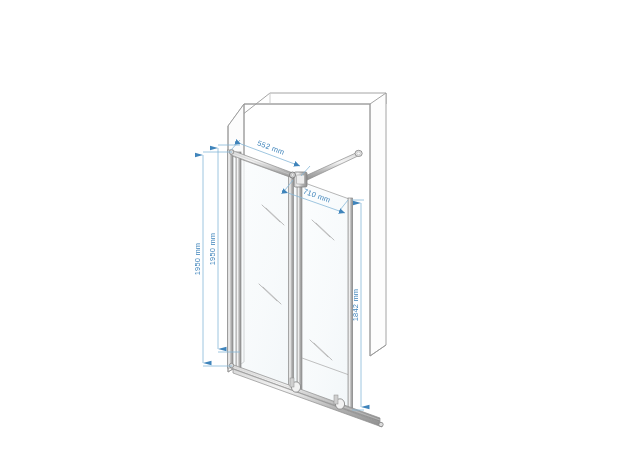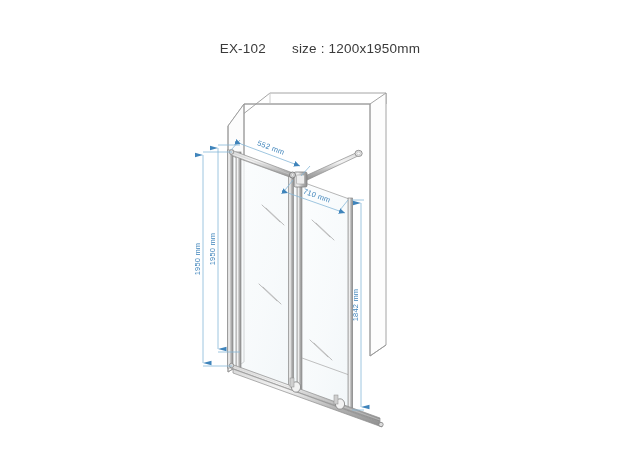--- a/index.html
+++ b/index.html
@@ -39,23 +39,20 @@
     top: 0;
     width: 624px;
     height: 460px;
   }
 </style>
 </head>
 <body>
 
 <div id="page">
 
-  <div id="title-row">
-    <span class="model">EX-102</span><span class="size">size : 1200x1950mm</span>
-  </div>
 
   <svg id="drawing" viewBox="0 0 624 460">
     <defs>
       <marker id="arrDown" markerWidth="7" markerHeight="9" refX="3.5" refY="8.5" orient="auto-start-reverse" markerUnits="userSpaceOnUse">
         <path d="M3.5 8.5 L1.2 0 L5.8 0 Z" fill="#3f84bb"></path>
       </marker>
       <marker id="arrGen" markerWidth="7" markerHeight="9" refX="6.2" refY="4.5" orient="auto" markerUnits="userSpaceOnUse">
         <path d="M6.2 4.5 L0 1.6 L0 7.4 Z" fill="#3f84bb"></path>
       </marker>
       <linearGradient id="metalV" x1="0" y1="0" x2="1" y2="0">

